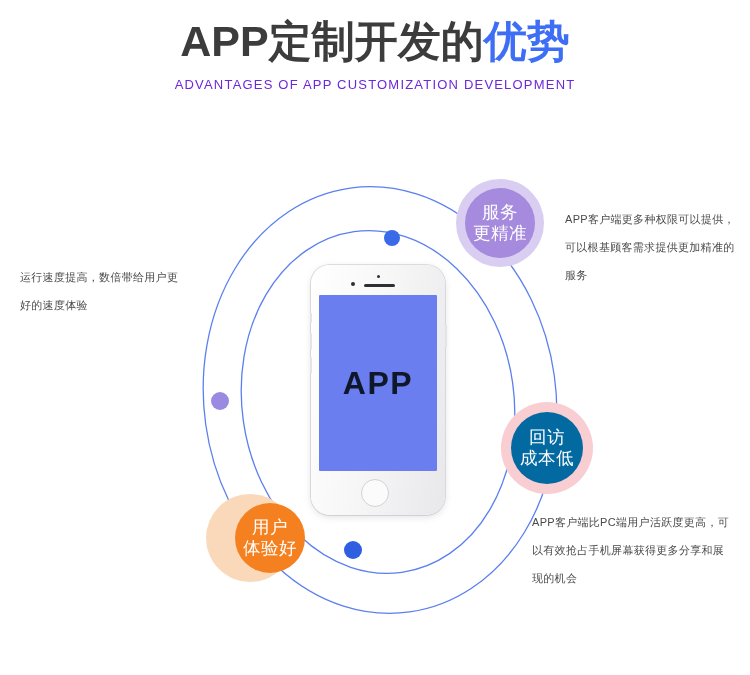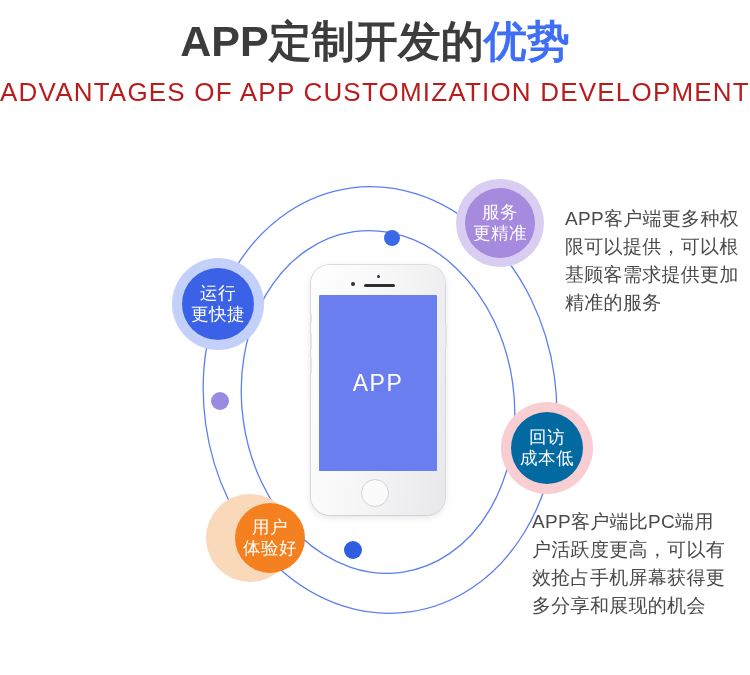--- a/index.html
+++ b/index.html
@@ -32,22 +32,22 @@
     color: #3c3c3c;
     letter-spacing: 0px;
     line-height: 54px;
     white-space: nowrap;
   }
   .title .accent {
     color: #3d6ef5;
   }
   .subtitle {
     margin-top: 9px;
-    font-size: 26px;
-    color: #b91c1c;
+    font-size: 13px;
+    color: #6d28d9;
     letter-spacing: 1.2px;
     white-space: nowrap;
     font-weight: 400;
   }
 
   
   .diagram {
     position: absolute;
     left: 0;
     top: 0;
@@ -80,24 +80,24 @@
     top: 30px;
     width: 118px;
     height: 176px;
     background: #6b7ef0;
     border-radius: 1px;
     display: flex;
     align-items: center;
     justify-content: center;
   }
   .phone-screen-label {
-    color: #ffffff;
-    font-size: 23px;
+    color: #0f172a;
+    font-size: 32px;
     letter-spacing: 1.5px;
-    font-weight: 400;
+    font-weight: 700;
   }
   .phone-speaker {
     position: absolute;
     left: 53px;
     top: 19px;
     width: 31px;
     height: 2.6px;
     background: #2e2e33;
     border-radius: 2px;
   }
@@ -190,21 +190,21 @@
     border-radius: 50%;
   }
   #dot-top    { left: 384px; top: 230px; width: 16px; height: 16px; background: #3b6ae8; }
   #dot-left   { left: 211px; top: 392px; width: 18px; height: 18px; background: #9b8ae2; }
   #dot-bottom { left: 344px; top: 541px; width: 18px; height: 18px; background: #2f5fe0; }
 
   
   .desc {
     position: absolute;
     color: #4a4a4a;
-    font-size: 19px;
+    font-size: 11px;
     line-height: 28px;
     letter-spacing: 0.3px;
   }
   #desc-speed   { left: 20px;  top: 263px; width: 160px; }
   #desc-service { left: 565px; top: 205px; width: 175px; }
   #desc-ux      { left: 52px;  top: 504px; width: 168px; }
   #desc-cost    { left: 532px; top: 508px; width: 200px; }
 </style>
 </head>
 <body>
@@ -236,27 +236,20 @@
       <div class="phone-screen">
         <span class="phone-screen-label">APP</span>
       </div>
       <div class="phone-home"></div>
     </div>
 
     <div class="dot" id="dot-top"></div>
     <div class="dot" id="dot-left"></div>
     <div class="dot" id="dot-bottom"></div>
 
-    <div class="node" id="node-speed">
-      <div class="ring"></div>
-      <div class="core">
-        <span class="line1">运行</span>
-        <span class="line2">更快捷</span>
-      </div>
-    </div>
 
     <div class="node" id="node-service">
       <div class="ring"></div>
       <div class="core">
         <span class="line1">服务</span>
         <span class="line2">更精准</span>
       </div>
     </div>
 
     <div class="node" id="node-cost">
@@ -268,17 +261,18 @@
     </div>
 
     <div class="node" id="node-ux">
       <div class="ring"></div>
       <div class="core">
         <span class="line1">用户</span>
         <span class="line2">体验好</span>
       </div>
     </div>
 
+    <div class="desc" id="desc-speed">运行速度提高，数倍带给用户更好的速度体验</div>
     <div class="desc" id="desc-service">APP客户端更多种权限可以提供，可以根基顾客需求提供更加精准的服务</div>
     <div class="desc" id="desc-cost">APP客户端比PC端用户活跃度更高，可以有效抢占手机屏幕获得更多分享和展现的机会</div>
 
   </div>
 </div>
 
 </body></html>

